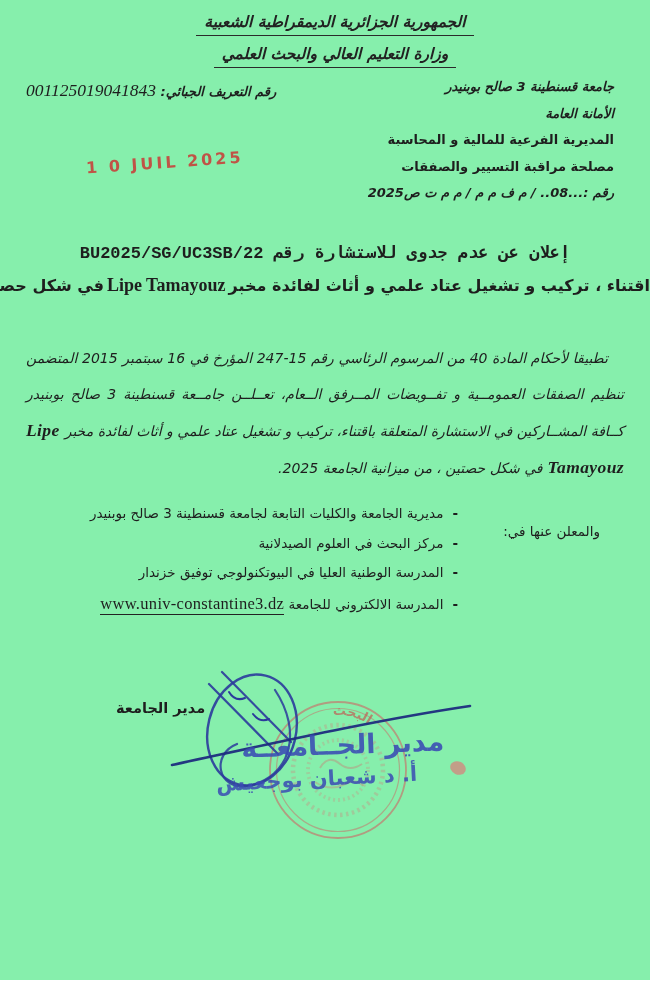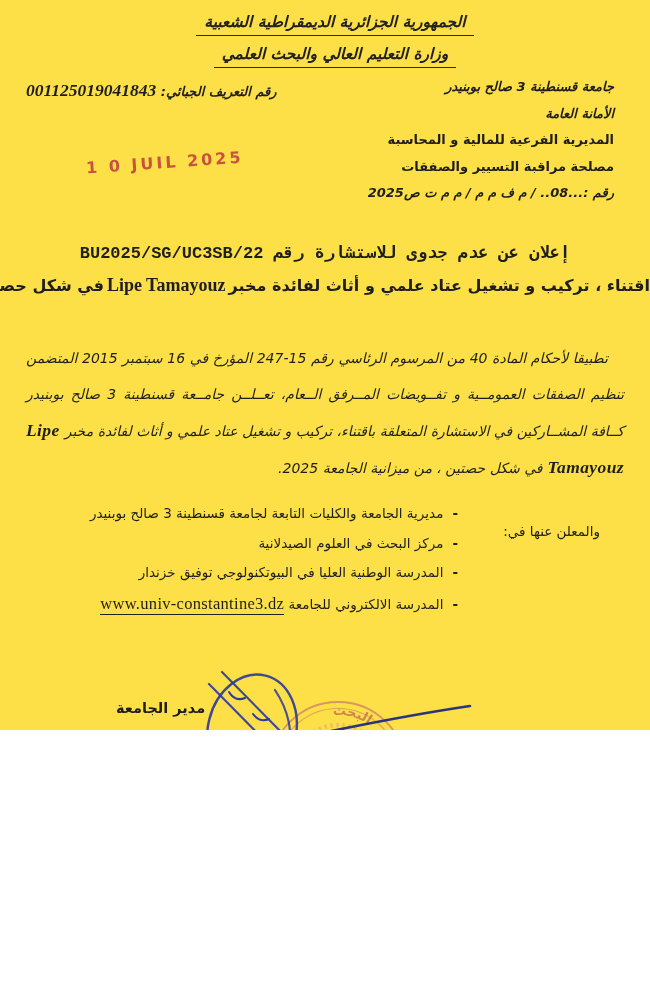--- a/index.html
+++ b/index.html
@@ -1,25 +1,25 @@
 <!DOCTYPE html>
 <html lang="ar"><head>
 <meta charset="utf-8">
 <style>
   html,body{margin:0;padding:0;background:#ffffff;}
-  .page{position:relative;width:650px;height:730px;background:#fde047;overflow:hidden;
+  .page{position:relative;width:650px;height:980px;background:#86efac;overflow:hidden;
         color:#1e1e1e;font-family:"DejaVu Sans",sans-serif;}
 
   .hdr-center{position:absolute;top:12px;left:150px;width:370px;text-align:center;}
   .hdr-line{display:inline-block;font-style:italic;font-weight:bold;font-size:15.5px;
             border-bottom:1.6px solid #2a2a2a;padding:0 8px 4px;margin-bottom:8px;color:#222;}
 
   .tax-line{position:absolute;top:80px;left:26px;direction:rtl;font-style:italic;
             font-size:13px;font-weight:bold;white-space:nowrap;}
-  .tax-num{font-family:"Liberation Serif",serif;font-style:italic;font-weight:bold;
+  .tax-num{font-family:"Liberation Serif",serif;font-style:italic;font-weight:normal;
            font-size:17.5px;letter-spacing:.5px;}
 
   .right-block{position:absolute;top:74px;right:36px;direction:rtl;text-align:right;line-height:26.5px;}
   .rb-line{font-size:13px;font-weight:bold;white-space:nowrap;}
   .rb-italic{font-style:italic;}
 
   .date-stamp{position:absolute;top:153px;left:86px;transform:rotate(-4deg);
               font-weight:bold;font-size:16px;letter-spacing:3px;color:#c5463e;opacity:.92;}
 
   .title-block{position:absolute;top:242px;left:0;width:650px;text-align:center;direction:rtl;}

